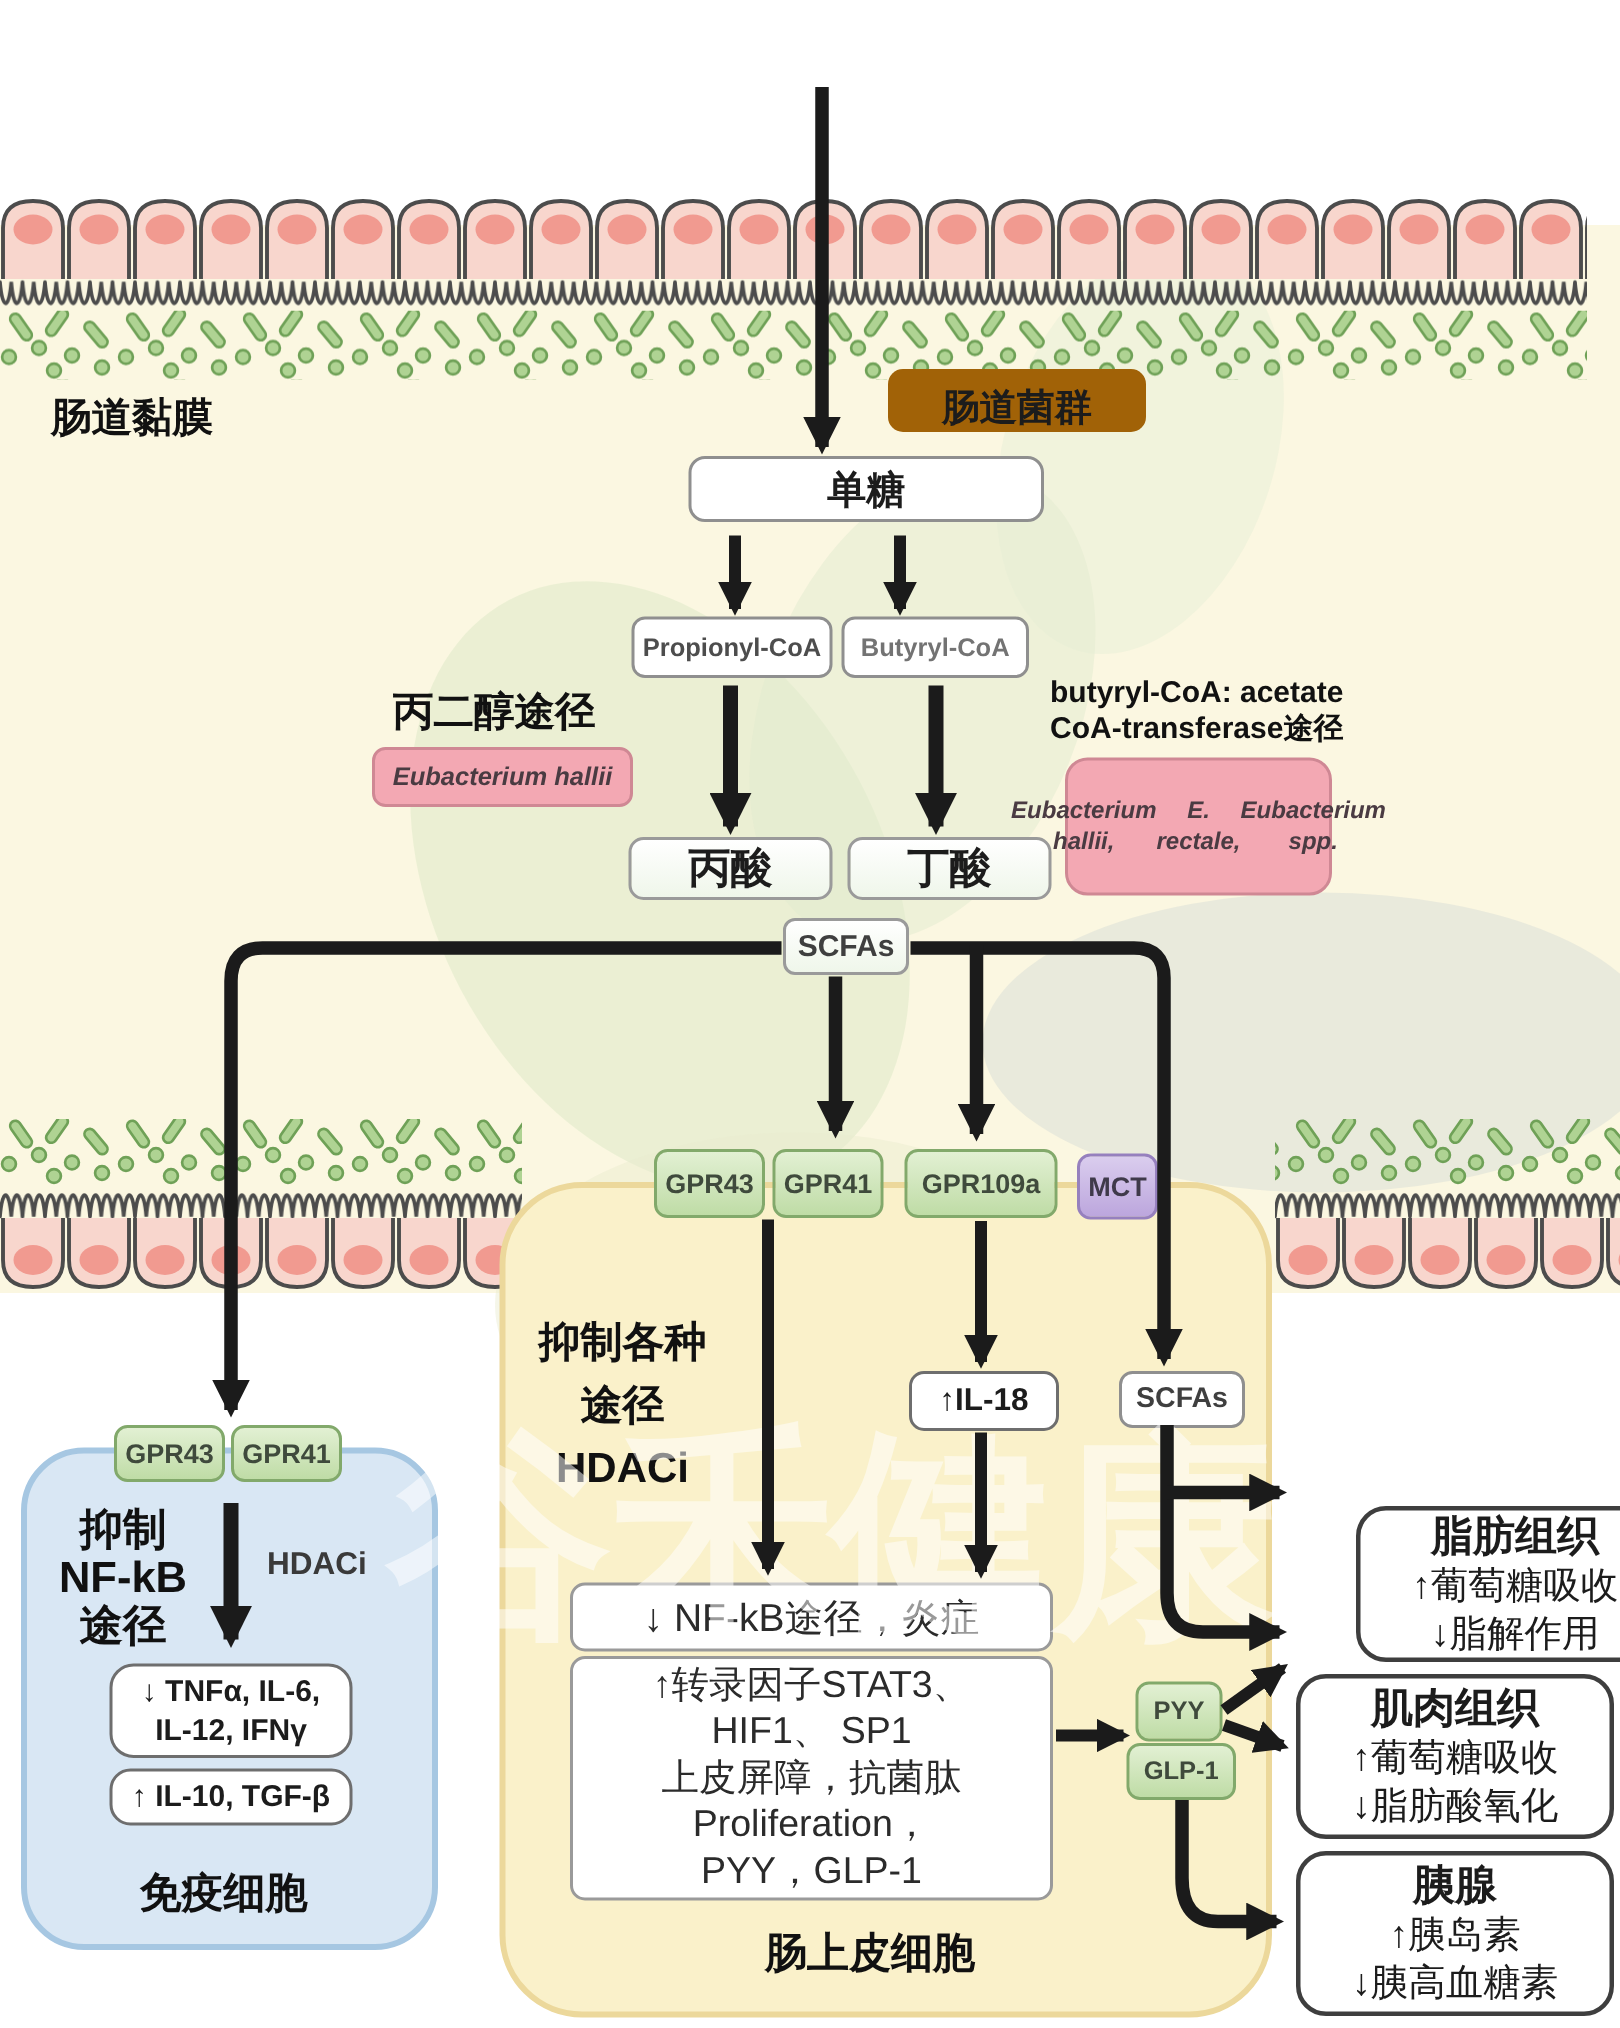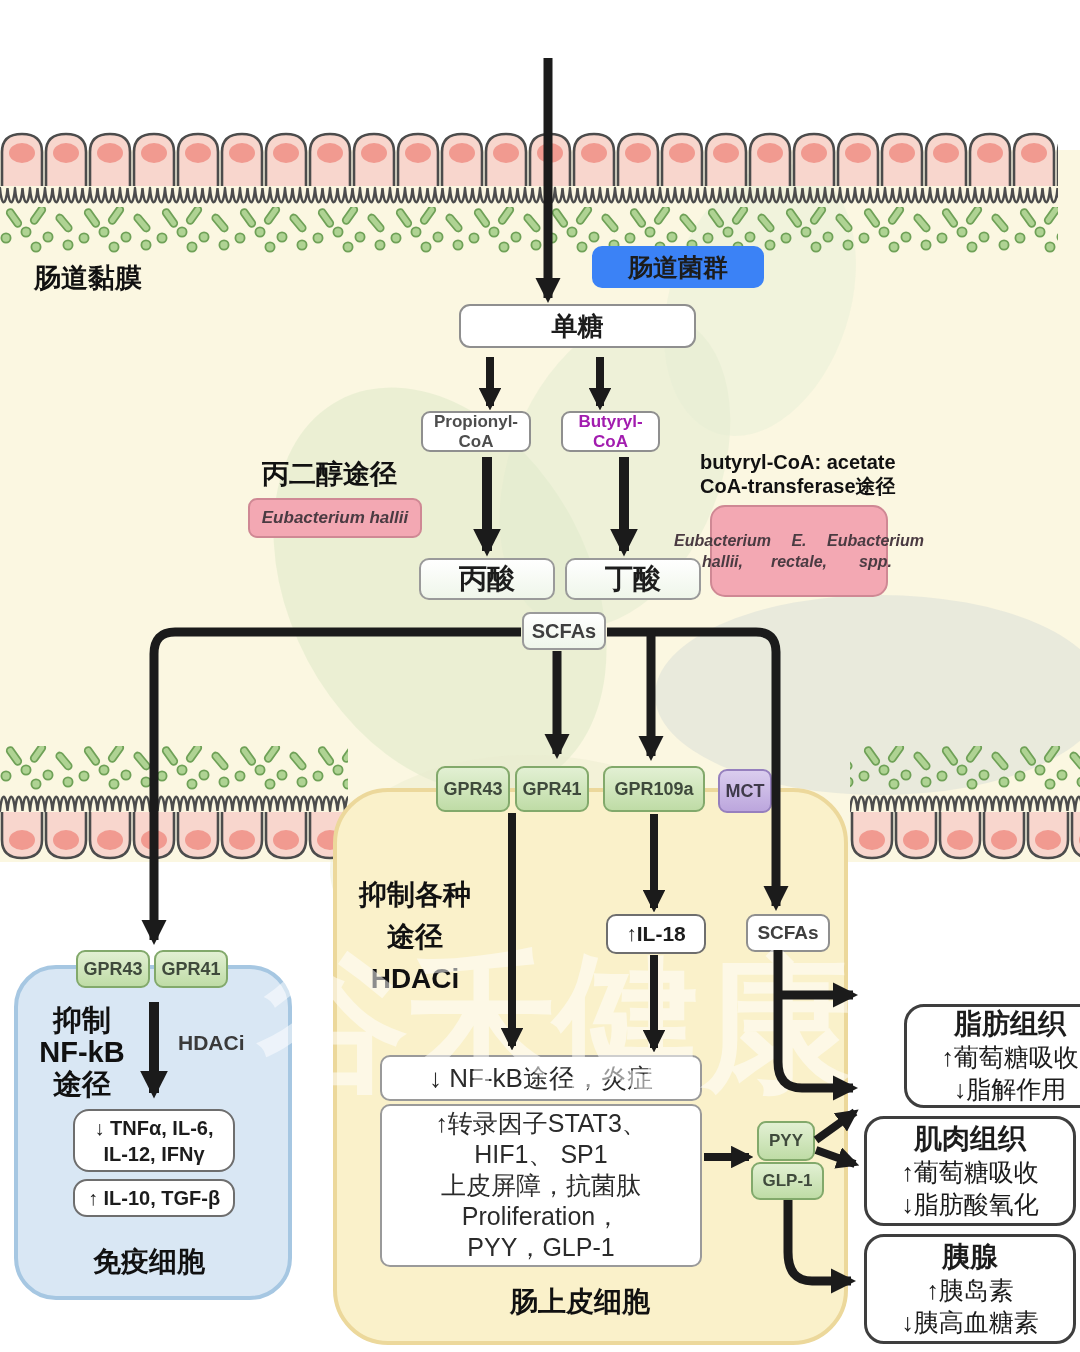--- a/index.html
+++ b/index.html
@@ -115,32 +115,32 @@
 
   <div class="abs z4" style="left:14px;top:965px;width:270px;height:327px;background:#D9E7F4;border:4.5px solid #A6C7E2;border-radius:42px;"></div>
 
   <div class="abs z4" style="left:333px;top:788px;width:507px;height:549px;background:#FAF1CA;border:4px solid #ECD89B;border-radius:55px;"></div>
 
   <div class="abs z6 watermark-text" style="left:258px;top:948px;">谷禾健康</div>
 
 
   <div class="abs z5 blabel" style="left:34px;top:260px;font-size:27px;">肠道黏膜</div>
 
-  <div class="abs z5 box" style="left:592px;top:246px;width:172px;height:42px;background:#3b82f6;border-radius:10px;font-weight:bold;font-size:25px;">
+  <div class="abs z5 box" style="left:592px;top:246px;width:172px;height:42px;background:#a16207;border-radius:10px;font-weight:bold;font-size:25px;align-items:flex-end;">
     <span>肠道菌群</span>
   </div>
 
   <div class="abs z5 box whitebox" style="left:459px;top:304px;width:237px;height:44px;font-size:26px;border-radius:11px;">
     <span>单糖</span>
   </div>
 
-  <div class="abs z5 box whitebox" style="left:421px;top:411px;width:110px;height:41px;font-size:17px;color:#4d4d4d;">
+  <div class="abs z5 box whitebox" style="left:421px;top:411px;width:134px;height:41px;font-size:17px;color:#4d4d4d;">
     <span>Propionyl-CoA</span>
   </div>
-  <div class="abs z5 box whitebox" style="left:561px;top:411px;width:99px;height:41px;font-size:17px;color:#a21caf;">
+  <div class="abs z5 box whitebox" style="left:561px;top:411px;width:125px;height:41px;font-size:17px;color:#737373;">
     <span>Butyryl-CoA</span>
   </div>
 
   <div class="abs z5 blabel" style="left:262px;top:456px;font-size:27px;">丙二醇途径</div>
 
   <div class="abs z5 box pinkbox" style="left:248px;top:498px;width:174px;height:40px;font-size:17px;">
     <span>Eubacterium hallii</span>
   </div>
 
   <div class="abs z5 blabel" style="left:700px;top:450px;font-size:20px;line-height:24px;">

